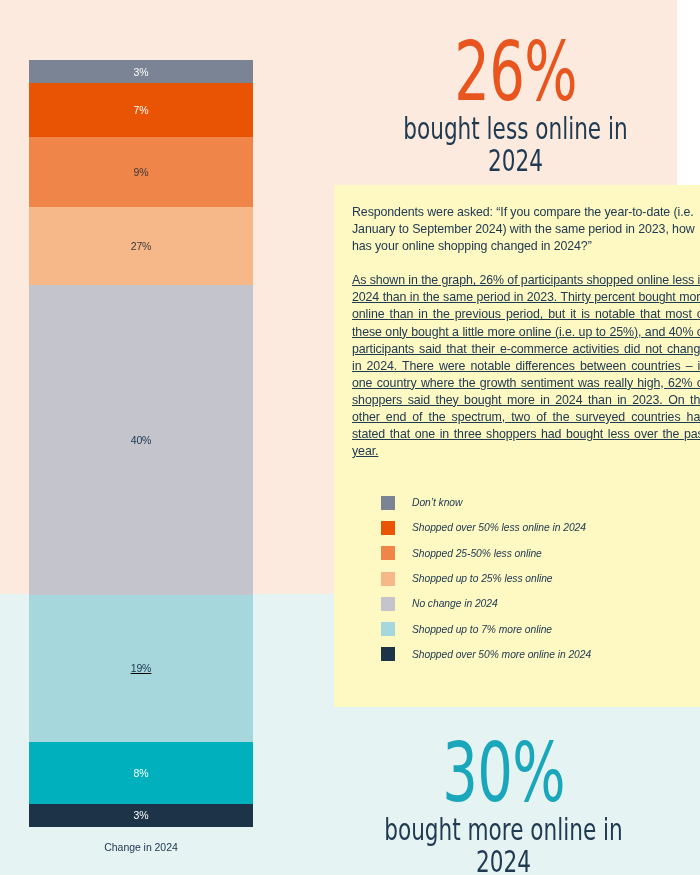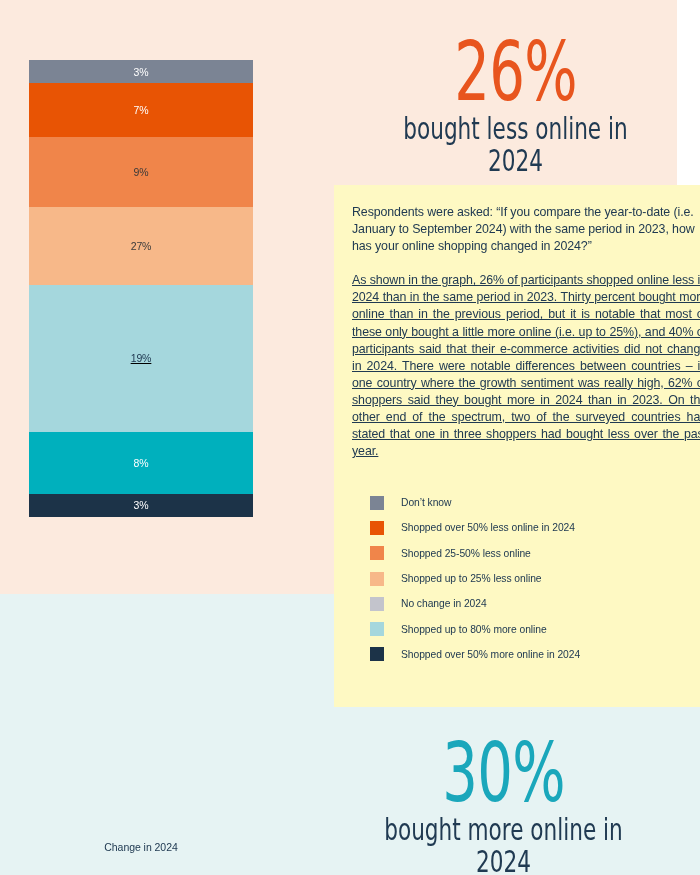--- a/index.html
+++ b/index.html
@@ -61,23 +61,24 @@
     line-height: 17.1px;
     margin: 0;
     letter-spacing: -0.1px;
   }
   .para-1 { text-align: left; }
   .para-2 { text-align: justify; margin-top: 17px; text-decoration: underline; }
 
   
   .legend {
     position: absolute;
-    left: 36px;
+    left: 47px;
     top: 305px;
     width: 320px;
+    font-style: italic;
   }
   .legend-row {
     display: flex;
     align-items: center;
     height: 25.3px;
   }
   .legend-swatch {
     width: 14px;
     height: 14px;
     flex: 0 0 14px;
@@ -175,20 +176,23 @@
       </div>
       <div class="seg" style="background: rgb(232, 84, 4); flex: 0.0707071 1 0px;">
         <span class="seg-label" style="color: rgb(255, 255, 255);">7%</span>
       </div>
       <div class="seg" style="background: rgb(240, 133, 74); flex: 0.0909091 1 0px;">
         <span class="seg-label" style="color: rgb(58, 58, 58);">9%</span>
       </div>
       <div class="seg" style="background: rgb(247, 184, 137); flex: 0.10101 1 0px;">
         <span class="seg-label" style="color: rgb(58, 58, 58);">27%</span>
       </div>
+      <div class="seg" style="background: rgb(195, 196, 204); flex: 0.40404 1 0px;">
+        <span class="seg-label" style="color: rgb(32, 58, 82);">40%</span>
+      </div>
       <div class="seg" style="background: rgb(165, 215, 221); flex: 0.191919 1 0px; text-decoration: underline;">
         <span class="seg-label" style="color: rgb(32, 58, 82);">19%</span>
       </div>
       <div class="seg" style="background: rgb(0, 176, 189); flex: 0.0808081 1 0px;">
         <span class="seg-label" style="color: rgb(255, 255, 255);">8%</span>
       </div>
       <div class="seg" style="background: rgb(28, 51, 72); flex: 0.030303 1 0px;">
         <span class="seg-label" style="color: rgb(255, 255, 255);">3%</span>
       </div>
     </div>
@@ -220,21 +224,21 @@
         <div class="legend-row">
           <span class="legend-swatch" style="background: rgb(247, 184, 137);"></span>
           <span class="legend-label">Shopped up to 25% less online</span>
         </div>
         <div class="legend-row">
           <span class="legend-swatch" style="background: rgb(195, 196, 204);"></span>
           <span class="legend-label">No change in 2024</span>
         </div>
         <div class="legend-row">
           <span class="legend-swatch" style="background: rgb(165, 215, 221);"></span>
-          <span class="legend-label">Shopped up to 80% more online</span>
+          <span class="legend-label">Shopped up to 7% more online</span>
         </div>
         <div class="legend-row">
           <span class="legend-swatch" style="background: rgb(28, 51, 72);"></span>
           <span class="legend-label">Shopped over 50% more online in 2024</span>
         </div>
       </div>
   </div>
 
   <div class="stat stat-bottom">
     <span class="stat-number teal">30%</span>

